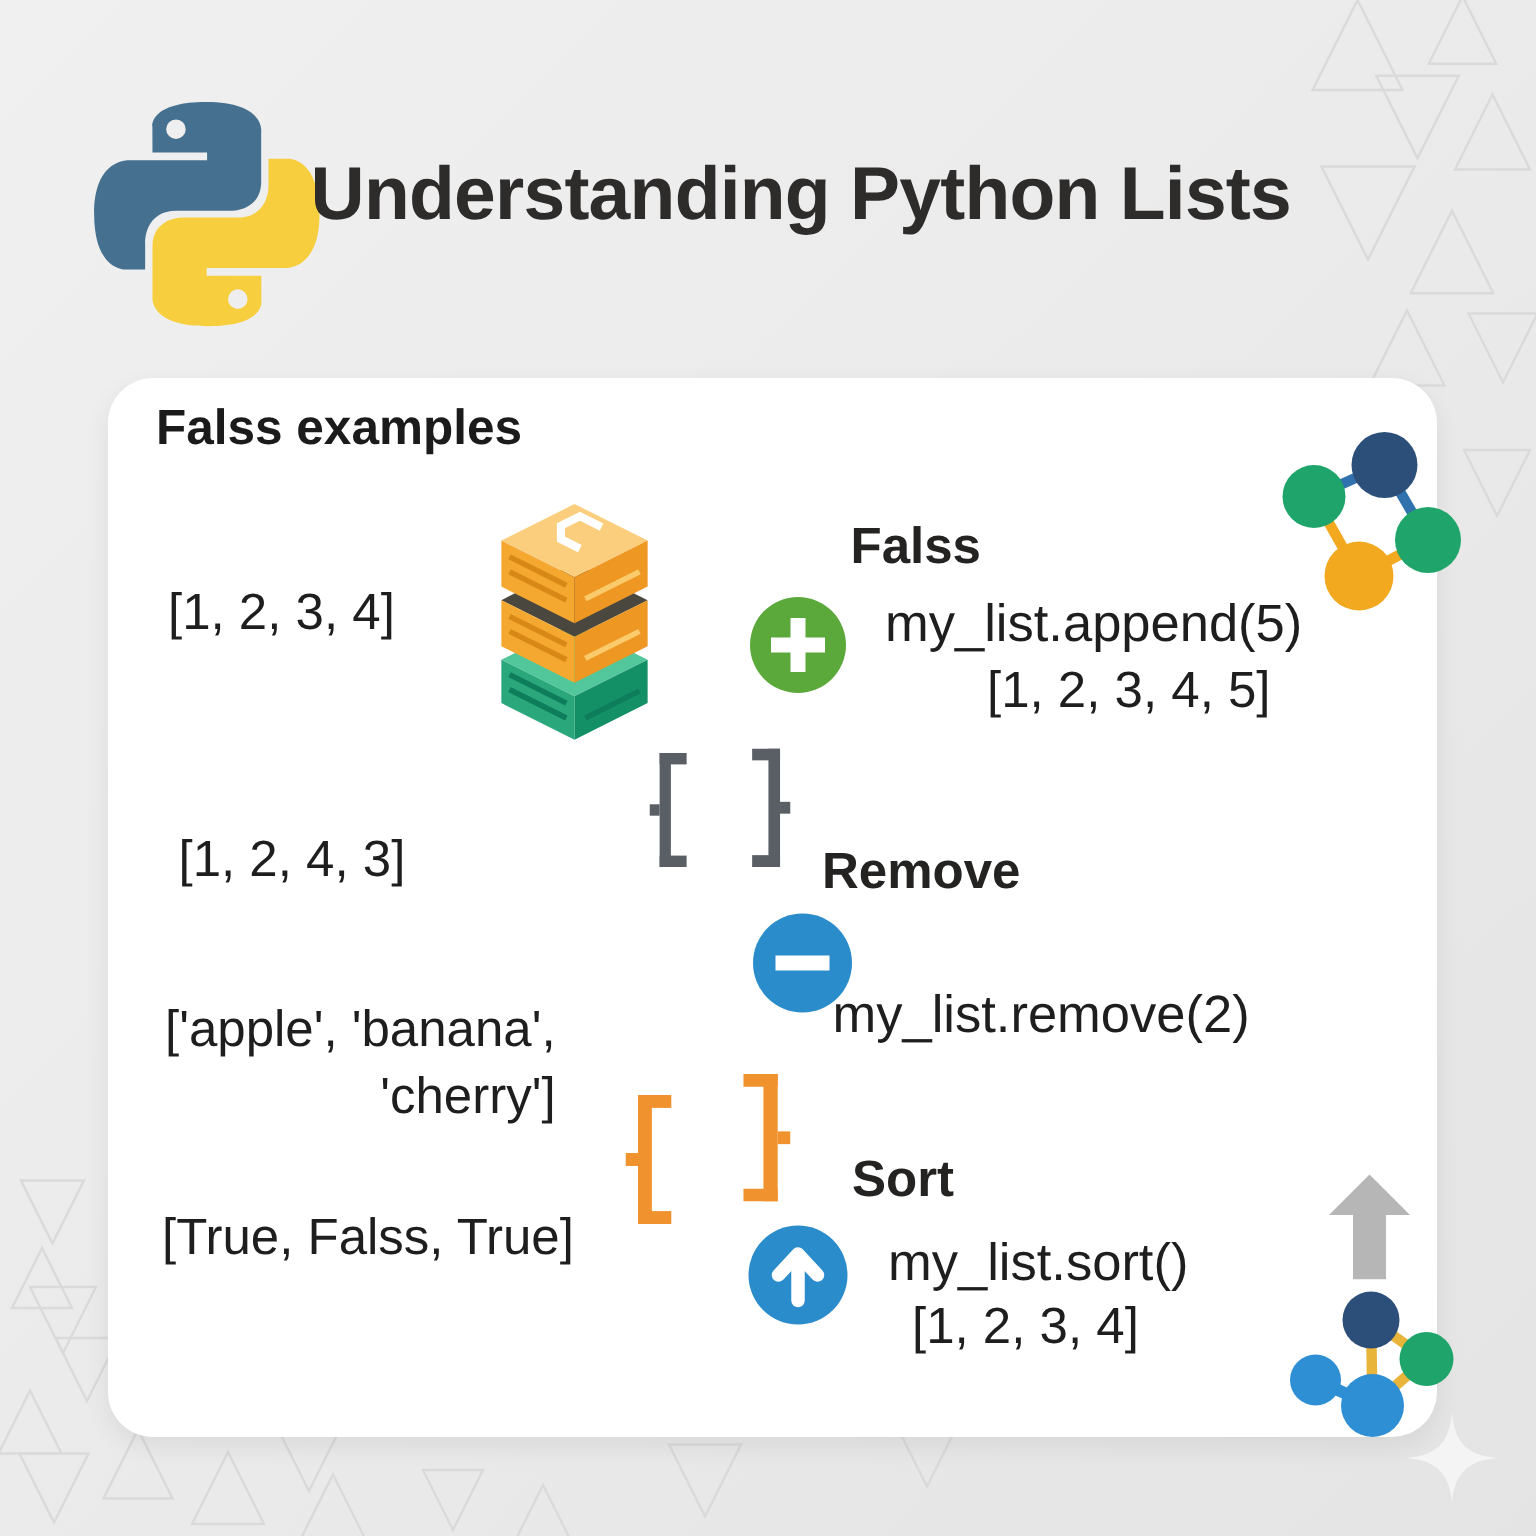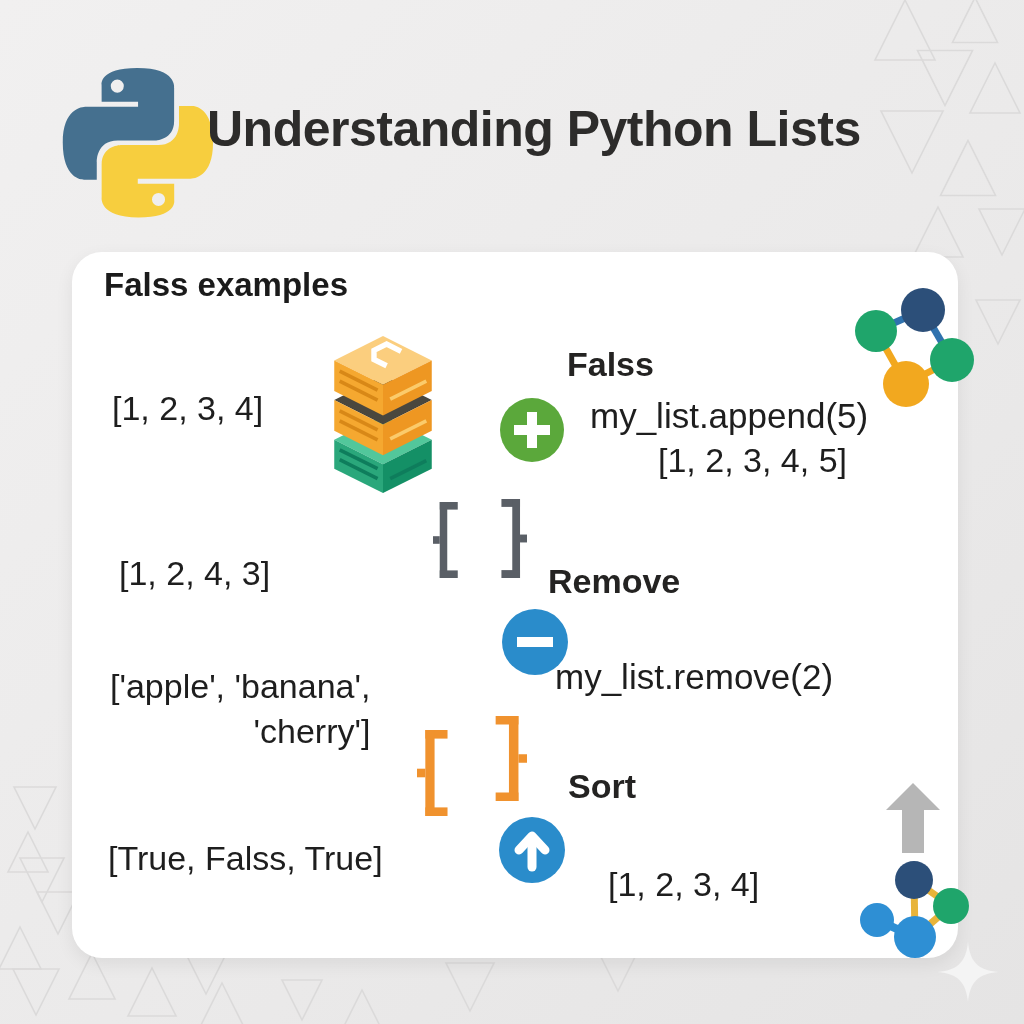--- a/index.html
+++ b/index.html
@@ -31,21 +31,21 @@
     background:var(--card);border-radius:30px;
     box-shadow:0 6px 18px rgba(0,0,0,0.07);
   }
   .card-heading{left:104px;top:266px;font-size:33px;font-weight:600;color:#1B1B1B;z-index:2;}
 
   .example{font-size:34px;color:var(--body-text);z-index:2;line-height:1.32;}
   .ex1{left:112px;top:386px;}
   .ex2{left:119px;top:551px;}
   .ex3{left:110px;top:664px;text-align:right;}
   .ex3 .line2{margin-left:17px;}
-  .ex4{left:108px;top:836px;}
+  .ex4{left:108px;top:803px;}
 
   .boxes-icon{left:326px;top:336px;width:114px;height:158px;z-index:2;}
 
   .brace{z-index:2;}
   .brace svg{display:block;width:100%;height:100%;}
   .brace-gray{color:var(--brace-gray);}
   .brace-orange{color:var(--brace-orange);}
   .bg-l{left:433px;top:502px;width:30px;height:76px;}
   .bg-r{left:496px;top:499px;width:31px;height:79px;}
   .bo-l{left:417px;top:730px;width:37px;height:86px;}
@@ -200,20 +200,21 @@
   </div>
   <div class="abs op-code code-remove">my_list.remove(2)</div>
 
   <div class="abs op-label lbl-sort">Sort</div>
   <div class="abs op-circle circ-sort">
     <svg viewBox="0 0 66 66">
       <line x1="33" y1="50" x2="33" y2="22" stroke="#fff" stroke-width="9" stroke-linecap="round"></line>
       <polyline points="20,33 33,19 46,33" fill="none" stroke="#fff" stroke-width="9" stroke-linecap="round" stroke-linejoin="round"></polyline>
     </svg>
   </div>
+  <div class="abs op-code code-sort">my_list.sort()</div>
   <div class="abs op-result res-sort">[1, 2, 3, 4]</div>
 
   <svg class="abs net-top" viewBox="0 0 125 122">
     <line x1="23" y1="45" x2="70" y2="24" stroke="#2F72AE" stroke-width="7"></line>
     <line x1="70" y1="24" x2="99" y2="74" stroke="#2F72AE" stroke-width="7"></line>
     <line x1="53" y1="98" x2="23" y2="45" stroke="#F2A81F" stroke-width="7"></line>
     <line x1="53" y1="98" x2="99" y2="74" stroke="#F2A81F" stroke-width="7"></line>
     <circle cx="23" cy="45" r="21" fill="#1FA56B"></circle>
     <circle cx="70" cy="24" r="22" fill="#2C4F79"></circle>
     <circle cx="99" cy="74" r="22" fill="#1FA56B"></circle>

